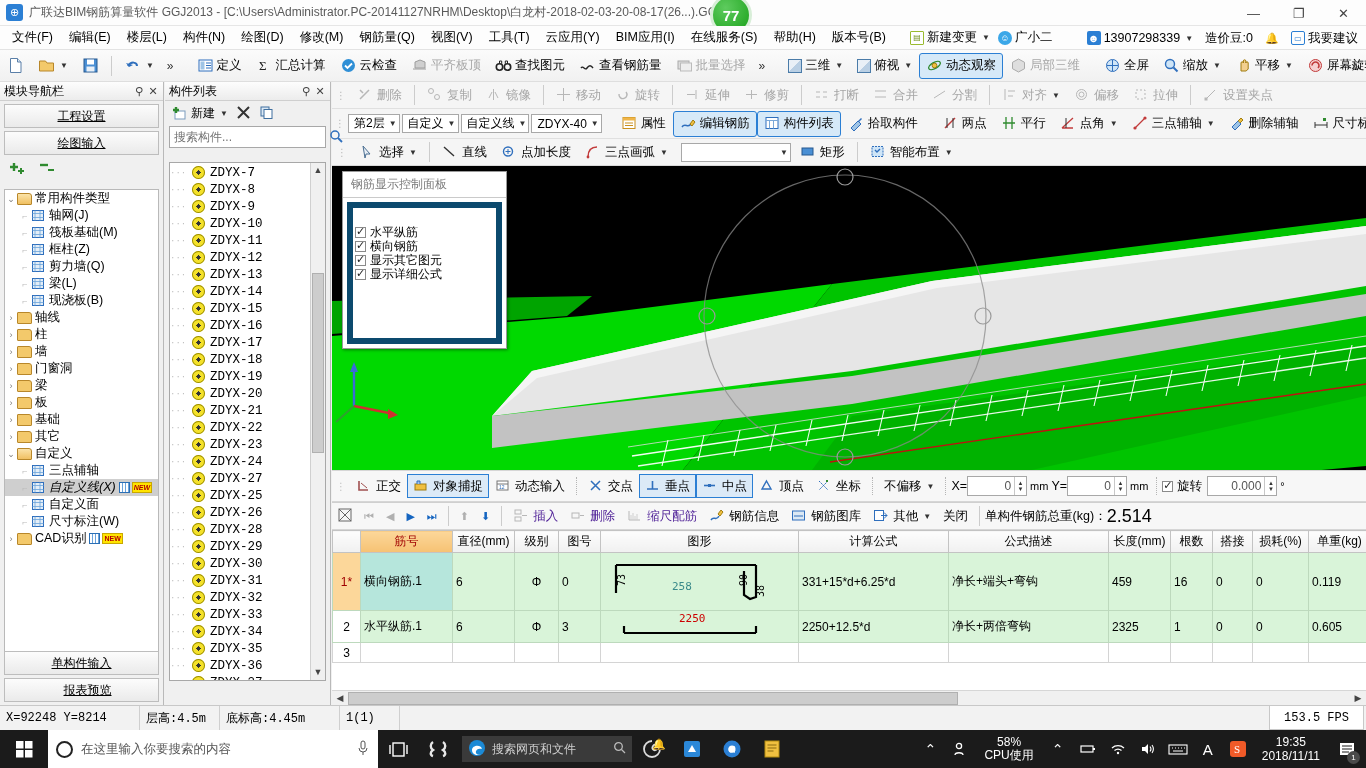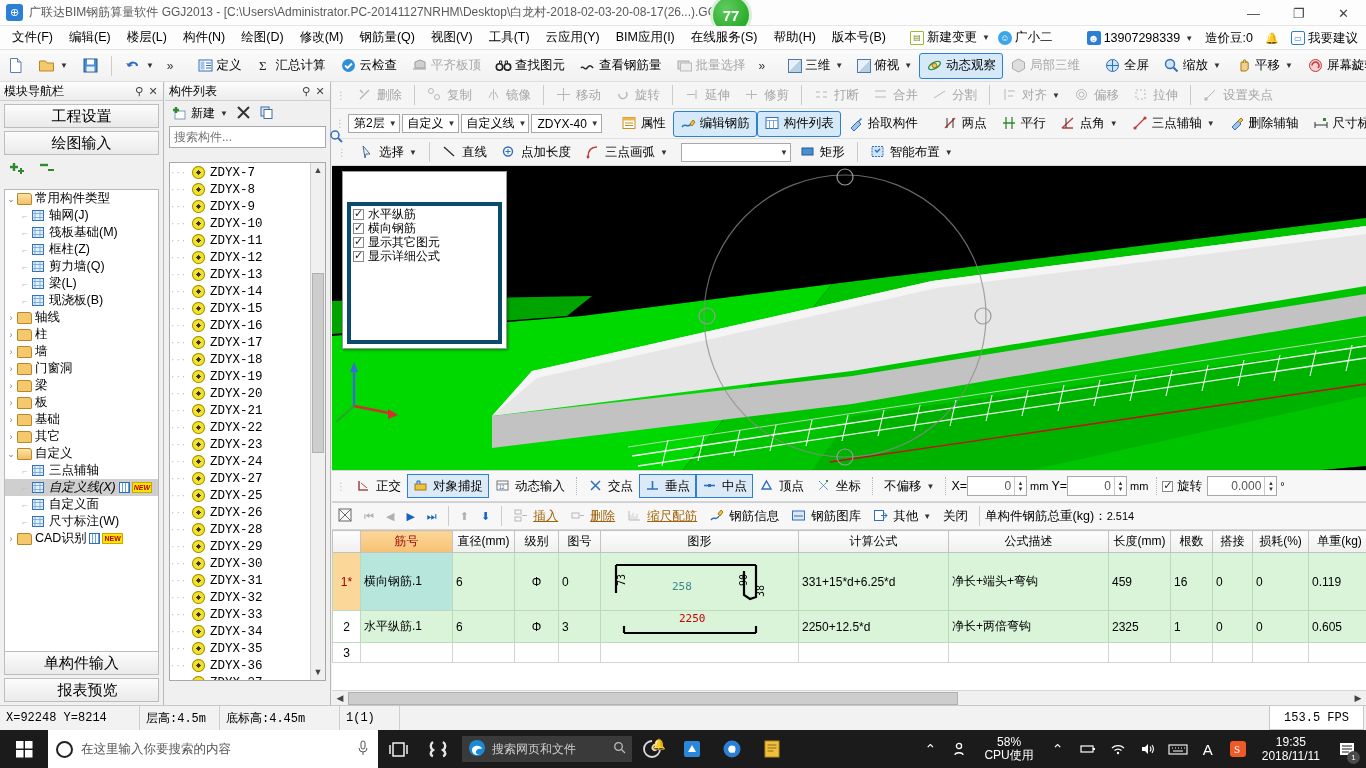--- a/index.html
+++ b/index.html
@@ -92,21 +92,21 @@
   
   .leftpanel { position:absolute; left:0; top:82px; width:164px; height:623px;
                background:#f0f0f0; border-right:1px solid #b9b9b9; }
   .panel-head { height:19px; background:linear-gradient(#fdfdfd,#ececec);
                 display:flex; align-items:center; padding:0 3px 0 4px;
                 border-bottom:1px solid #cfcfcf; font-size:12px; }
   .panel-head .t { flex:1; }
   .panel-head .pin, .panel-head .x { width:14px; text-align:center; font-size:11px; color:#444; }
   .bigbtn { height:24px; margin:3px 4px 0 4px; background:linear-gradient(#fcfcfc,#eaeaea);
             border:1px solid #bdbdbd; display:flex; align-items:center; justify-content:center;
-            font-size:15px; }
+            font-size:12px;text-decoration:underline; }
   .mini-tools { height:26px; display:flex; align-items:center; gap:10px; padding-left:8px; }
   .tree { position:absolute; left:4px; top:0; right:4px; background:#fff;
           border:1px solid #b9b9b9; overflow:hidden; }
   .tnode { display:flex; align-items:center; height:17px; font-size:12.5px; white-space:nowrap; }
   .tnode.sel { background:#cfcfcf;font-style:italic; }
   .exp { width:12px; text-align:center; color:#7b7b7b; font-size:9px; flex:none; }
   .folder { width:15px; height:12px; margin-right:3px; flex:none;
             background:#f3c96b; border:1px solid #b8872a; border-radius:1px 3px 1px 1px; }
   .folder.open { background:linear-gradient(#fbe3a8,#f0c062); }
   .ind { width:14px; flex:none; }
@@ -138,21 +138,21 @@
   .vscroll .thumb { position:absolute; left:1px; right:1px; background:#cdcdcd; border:1px solid #b0b0b0; }
 
   
   .viewport { position:absolute; left:332px; top:166px; width:1034px; height:304px;
               background:#000; overflow:hidden; }
   .floatpanel { position:absolute; left:10px; top:5px; width:165px; height:178px;
                 background:#fff; border:1px solid #9a9a9a; box-shadow:1px 1px 3px rgba(0,0,0,.4); }
   .fp-title { height:26px; display:flex; align-items:center; padding-left:8px;
               font-size:12px; color:#7b7b7b; border-bottom:1px solid #cacaca; }
   .fp-body { position:absolute; left:4px; right:4px; top:30px; bottom:4px;
-             border:4px solid #0c4a6e; padding:1px 2px; }
+             border:6px solid #0c4a6e; padding:17px 2px; }
   .cbrow { display:flex; align-items:center; height:14px; font-size:12px; }
   .cbx { width:11px; height:11px; border:1px solid #8a8a8a; background:#fff; margin-right:4px;
          flex:none; position:relative; }
   .cbx:after { content:"✓"; position:absolute; left:0px; top:-3px; font-size:11px; color:#222; }
 
   
   .drawbar { position:absolute; left:332px; top:470px; width:1034px; height:32px;
              background:#f7f7f7; display:flex; align-items:center; border-top:1px solid #d6d6d6;
              border-bottom:1px solid #d6d6d6; }
   .db-btn { display:flex; align-items:center; gap:3px; padding:2px 5px; height:24px;
@@ -166,21 +166,21 @@
   .spin .ar { width:12px; border-left:1px solid #c8c8c8; display:flex; flex-direction:column;
               justify-content:center; align-items:center; font-size:6px; line-height:6px; color:#333; height:100%;}
 
   
   .tablewrap { position:absolute; left:332px; top:502px; width:1034px; height:203px;
                background:#fff; border-top:1px solid #cfcfcf; }
   .tbl-toolbar { height:27px; background:#f7f7f7; display:flex; align-items:center;
                  border-bottom:1px solid #d6d6d6; }
   .tt-btn { display:flex; align-items:center; gap:3px; padding:2px 5px; font-size:12.5px;
             white-space:nowrap; height:22px; border:1px solid transparent;}
-  .tt-btn.disabled { color:#a16207;text-decoration:underline; }
+  .tt-btn.disabled { color:#4c1d95; }
   .nav-ar { font-size:11px; padding:0 6px; color:#1565c0; }
   .nav-ar.dim { color:#b0b0b0; }
   table.rebar { border-collapse:collapse; table-layout:fixed; width:1018px; font-size:12px; }
   table.rebar th { background:linear-gradient(#fdfdfd,#f0f0f0); border:1px solid #c3c3c3;
                    font-weight:normal; height:22px; }
   table.rebar td { border:1px solid #bdd9bd; background:#d9f4d9; padding:0 3px;
                    vertical-align:middle; }
   table.rebar tr.r3 td { background:#fff; border:1px solid #d4d4d4; height:20px; }
   th.jinhao { background:linear-gradient(#fcd79a,#f6c273) !important; color:#a00000; }
   td.idx { background:#fcd79a !important; color:#a00000; text-align:center; }
@@ -1119,20 +1119,21 @@
       <g>
         <path d="M22 240 L22 200" stroke="#3a6bd8" stroke-width="2.4"></path>
         <path d="M18 206 L22 196 L26 206" fill="#3a6bd8"></path>
         <path d="M22 240 L62 248" stroke="#d03030" stroke-width="2.4"></path>
         <path d="M56 243 L66 249 L56 253" fill="#d03030"></path>
         <path d="M22 240 L4 256" stroke="#2fa02f" stroke-width="2"></path>
       </g>
     </svg>
 
     <div class="floatpanel">
+      <div class="fp-title">钢筋显示控制面板</div>
       <div class="fp-body" id="fp-body">
           <div class="cbrow">
             <span class="cbx"></span>
             <span>水平纵筋</span>
           </div>
           <div class="cbrow">
             <span class="cbx"></span>
             <span>横向钢筋</span>
           </div>
           <div class="cbrow">
@@ -1299,21 +1300,21 @@
               <path d="M8 7.5h6M11 4.5l3 3-3 3" stroke="#2f6fbd" fill="none"></path>
             </svg></span>
         <span>其他</span>
         <span class="chev">▼</span>
       </div>
       <div class="tt-btn">
         <span>关闭</span>
       </div>
       <div class="tb-sep"></div>
       <span style="font-size:12.5px;">单构件钢筋总重(kg)：</span>
-      <span style="font-size:11px;">2.514</span>
+      <span style="font-size:18px;">2.514</span>
     </div>
 
     <table class="rebar">
       <colgroup>
         <col style="width:28px">
           <col style="width:92px">
           <col style="width:62px">
           <col style="width:44px">
         <col style="width:42px">
           <col style="width:198px">

